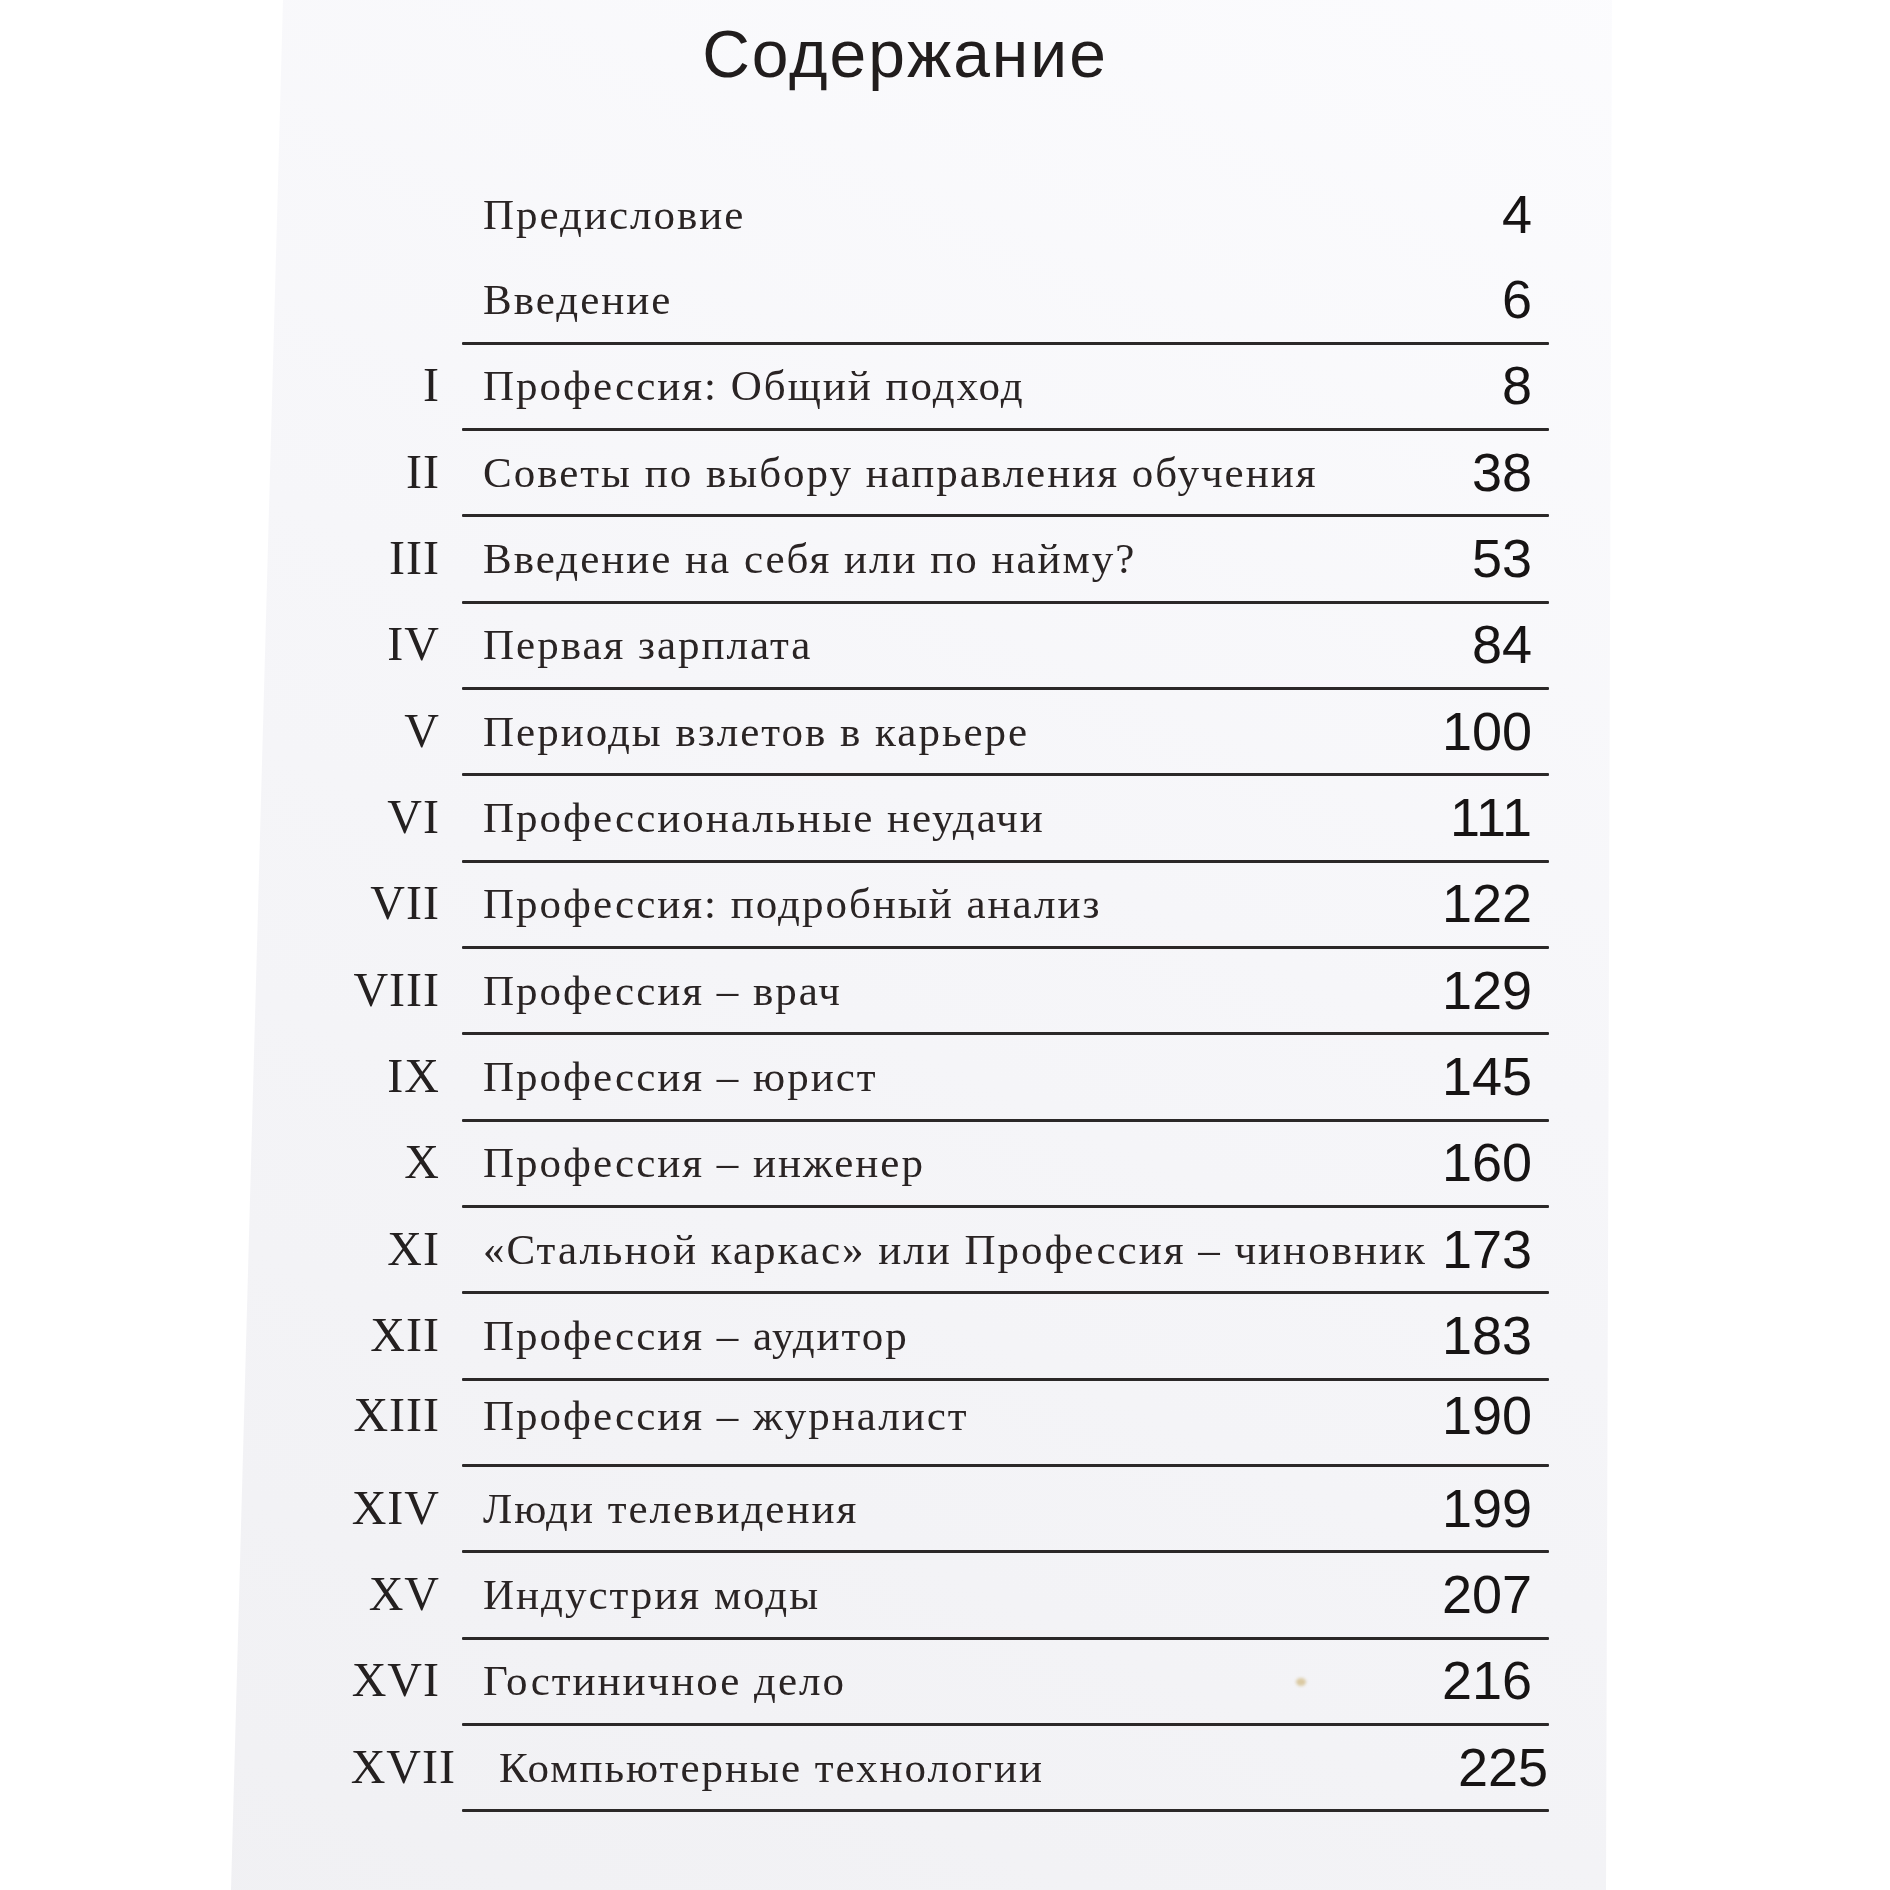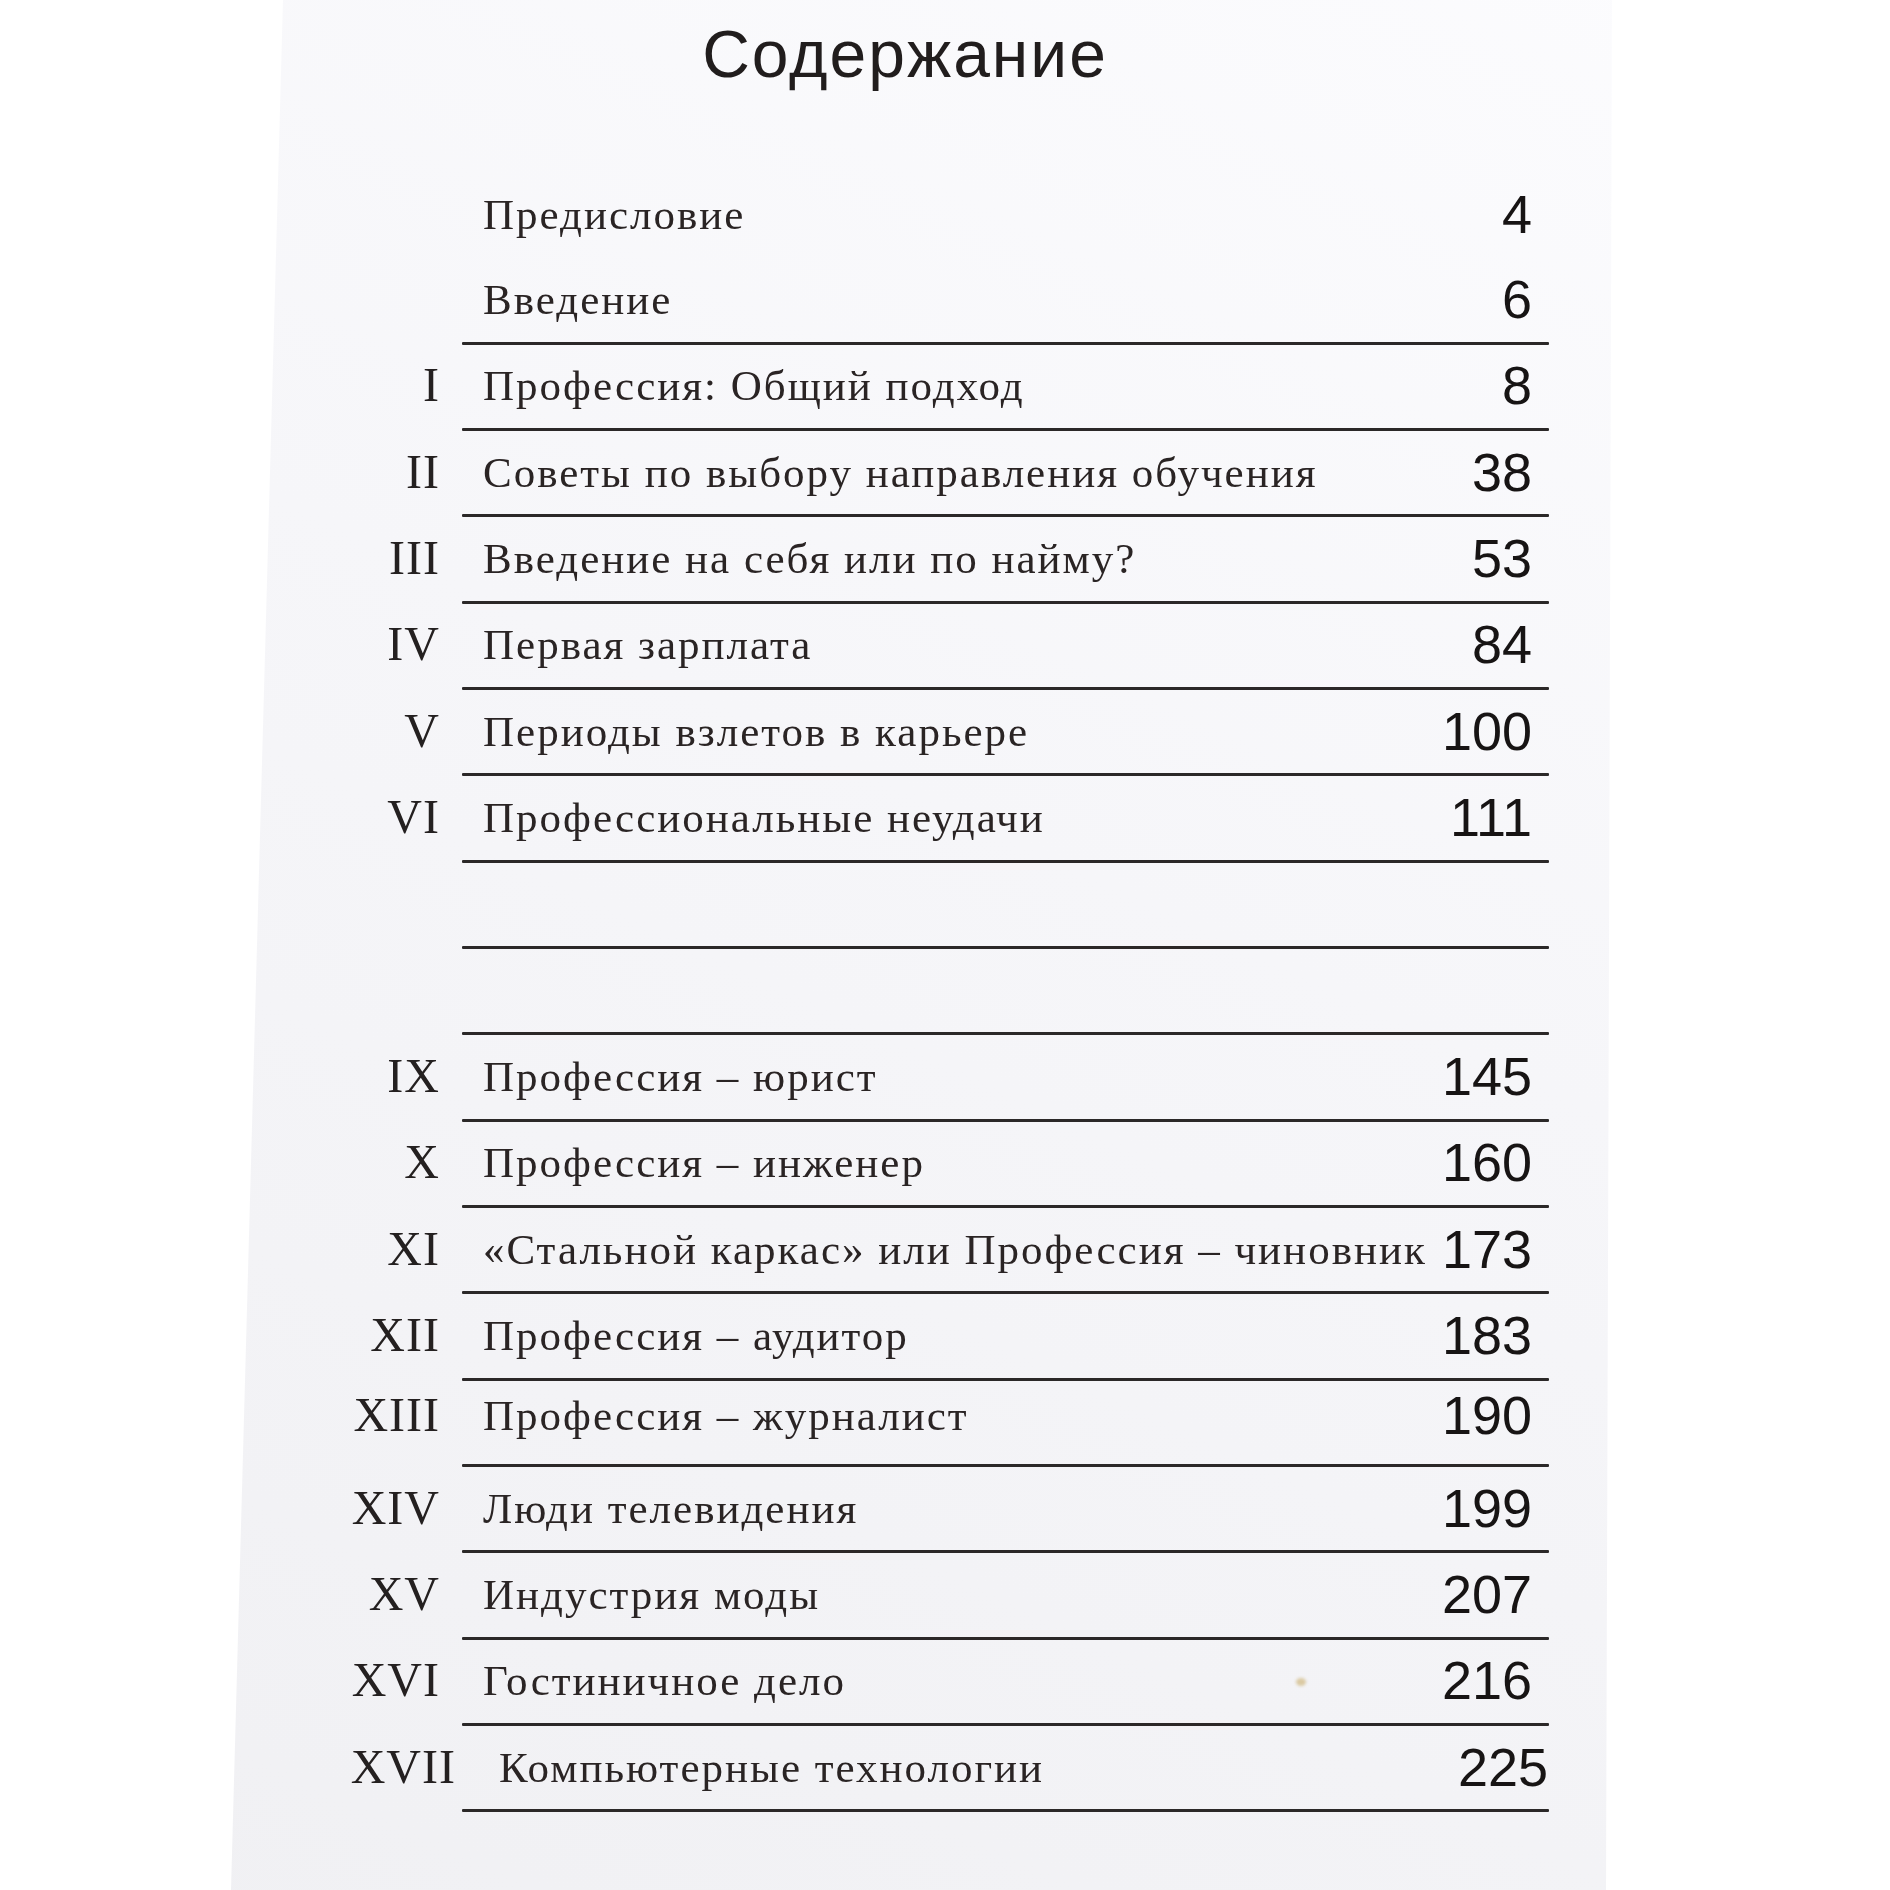--- a/index.html
+++ b/index.html
@@ -111,20 +111,30 @@
         <div class="row" style="top: 688.4px; height: 86.35px;">
           <div class="num">V</div>
           <div class="titl">Периоды взлетов в карьере</div>
           <div class="pg">100</div>
         </div>
         <div class="row" style="top: 774.75px; height: 86.35px;">
           <div class="num">VI</div>
           <div class="titl">Профессиональные неудачи</div>
           <div class="pg">111</div>
         </div>
+        <div class="row" style="top: 861.1px; height: 86.35px;">
+          <div class="num">VII</div>
+          <div class="titl">Профессия: подробный анализ</div>
+          <div class="pg">122</div>
+        </div>
+        <div class="row" style="top: 947.45px; height: 86.35px;">
+          <div class="num">VIII</div>
+          <div class="titl">Профессия – врач</div>
+          <div class="pg">129</div>
+        </div>
         <div class="row" style="top: 1033.8px; height: 86.35px;">
           <div class="num">IX</div>
           <div class="titl">Профессия – юрист</div>
           <div class="pg">145</div>
         </div>
         <div class="row" style="top: 1120.15px; height: 86.35px;">
           <div class="num">X</div>
           <div class="titl">Профессия – инженер</div>
           <div class="pg">160</div>
         </div>

